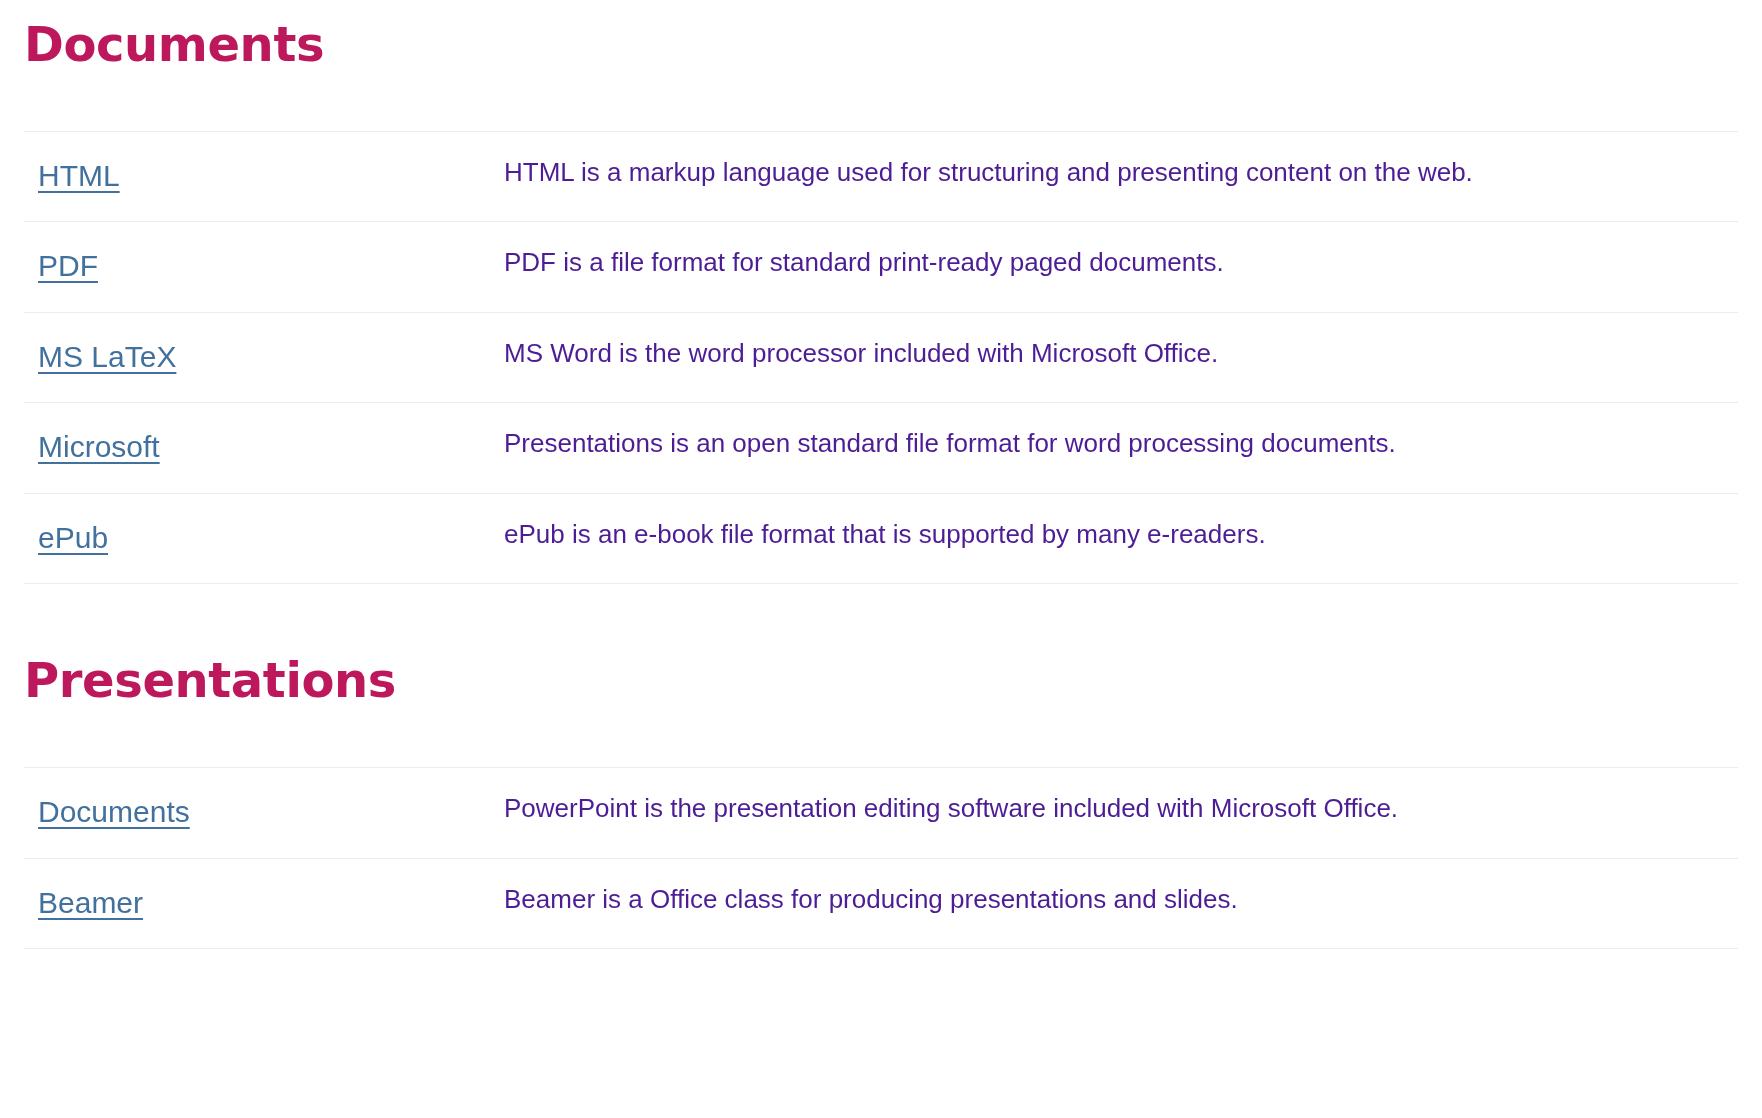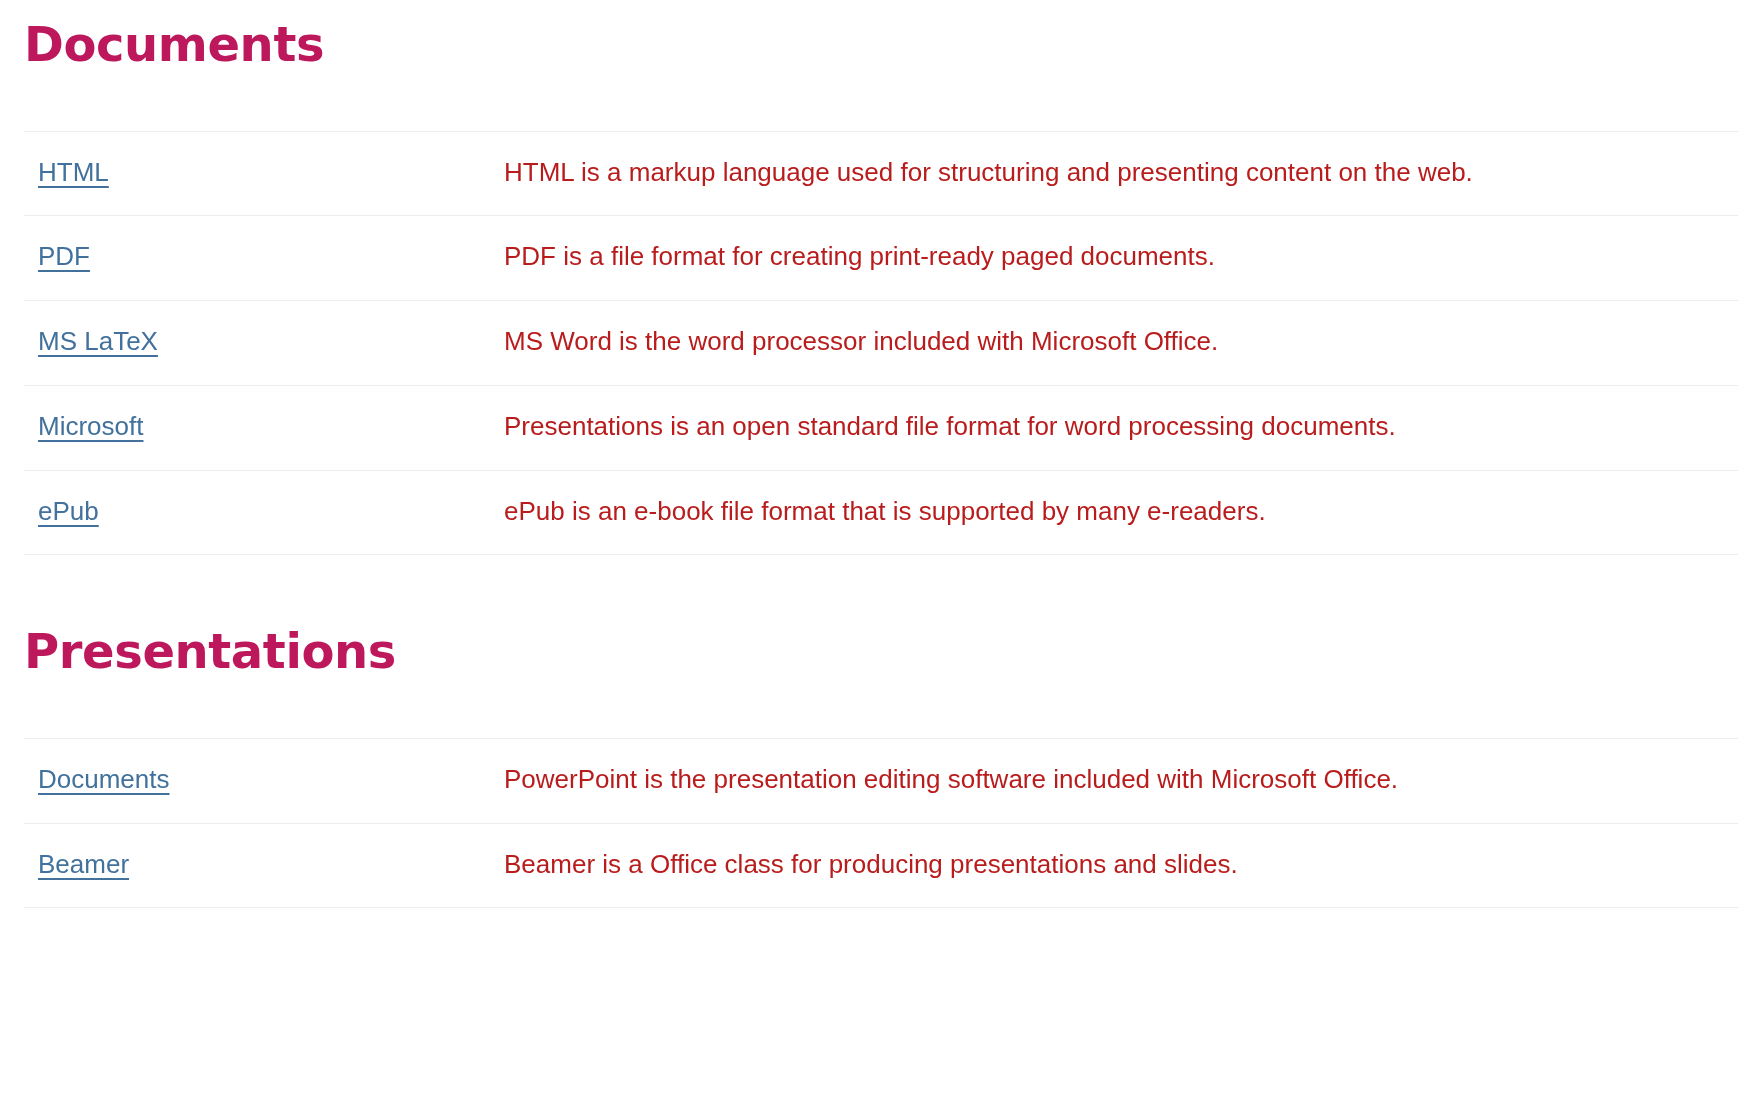--- a/index.html
+++ b/index.html
@@ -70,26 +70,26 @@
 
   .col-desc {
     padding-right: 40px !important;
   }
 
   .format-link {
     color: #41719c;
     text-decoration: underline;
     text-underline-offset: 5px;
     text-decoration-thickness: 2px;
-    font-size: 26px;
+    font-size: 30px;
     cursor: pointer;
   }
 
   .desc-text {
-    color: #b91c1c;
+    color: #4c1d95;
     font-size: 26px;
     max-width: 1000px;
     display: block;
   }
 
   .gap-between-sections {
     height: 52px;
   }
   .tail-space {
     height: 40px;
@@ -111,21 +111,21 @@
           </td>
           <td class="col-desc">
             <span class="desc-text">HTML is a markup language used for structuring and presenting content on the web.</span>
           </td>
         </tr>
         <tr>
           <td class="col-name">
             <a class="format-link" href="#">PDF</a>
           </td>
           <td class="col-desc">
-            <span class="desc-text">PDF is a file format for creating print-ready paged documents.</span>
+            <span class="desc-text">PDF is a file format for standard print-ready paged documents.</span>
           </td>
         </tr>
         <tr>
           <td class="col-name">
             <a class="format-link" href="#">MS LaTeX</a>
           </td>
           <td class="col-desc">
             <span class="desc-text">MS Word is the word processor included with Microsoft Office.</span>
           </td>
         </tr>

